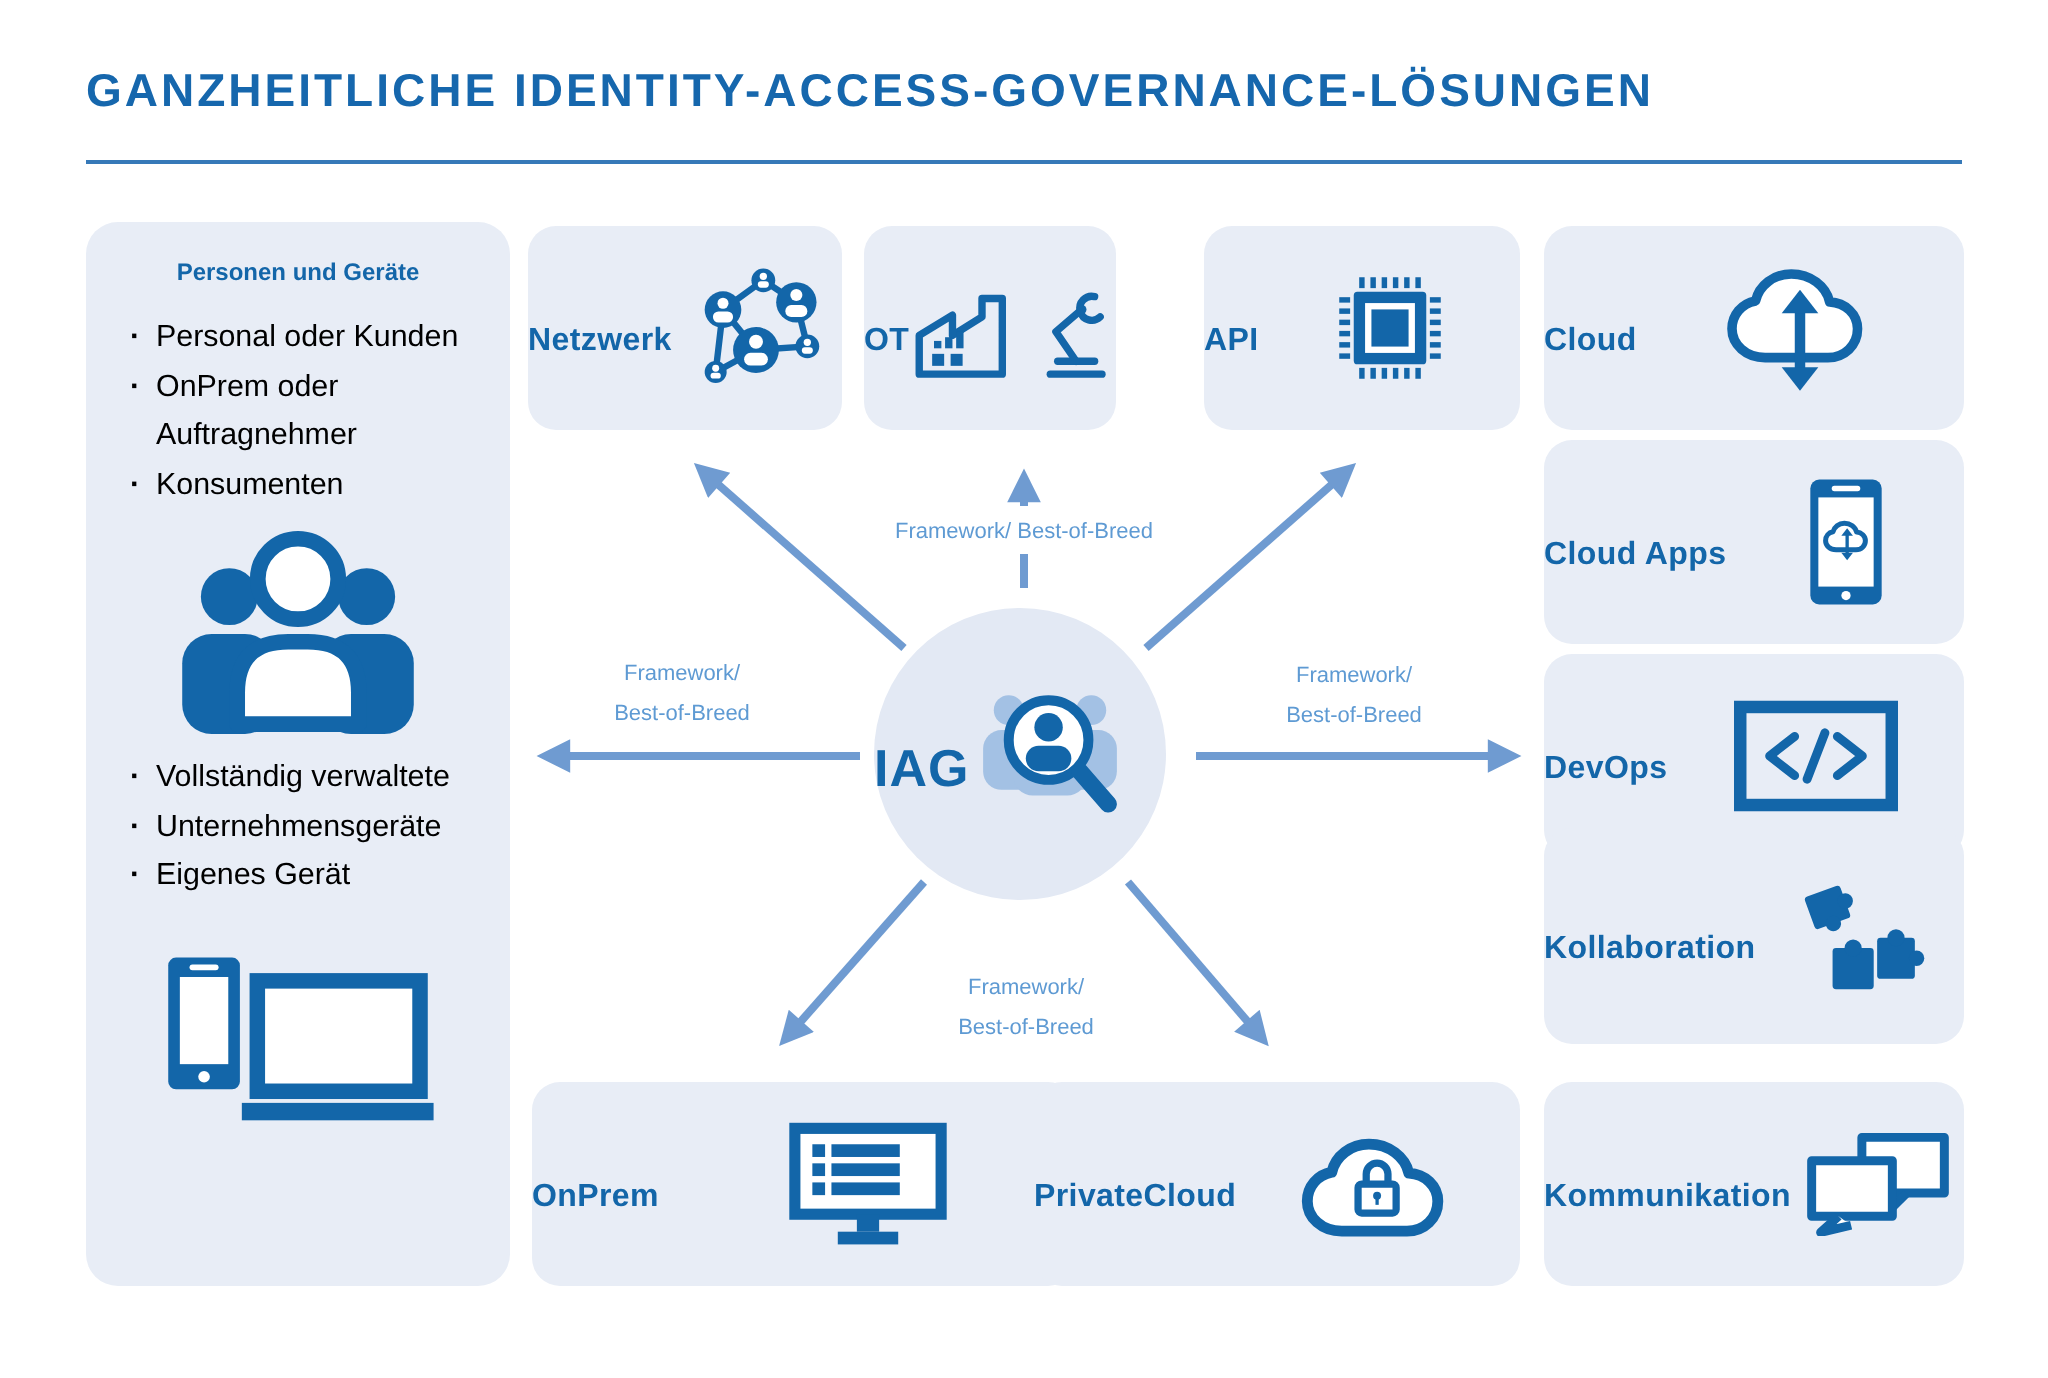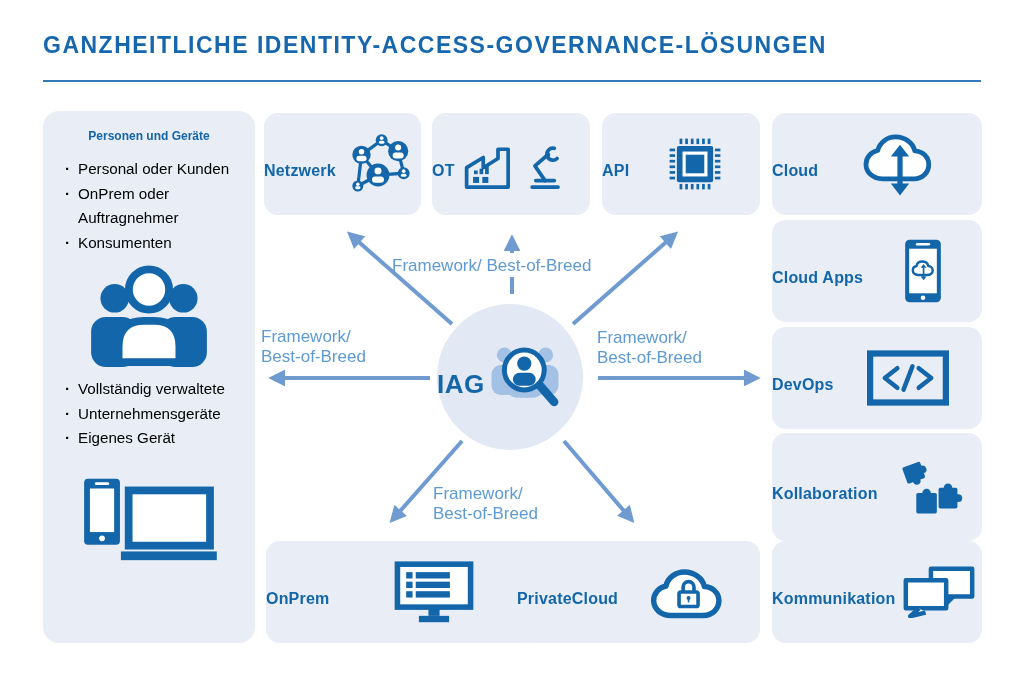--- a/index.html
+++ b/index.html
@@ -27,21 +27,21 @@
   .icwrap.people{margin-top:8px;}
   .icwrap.devices{margin-top:22px;}
   .panel ul.second{margin-top:10px;}
 
   .iag{position:absolute;left:437px;top:304px;width:146px;height:146px;border-radius:50%;
        background:#e3e9f4;display:flex;flex-direction:row;align-items:center;}
   .iag .t{font-weight:bold;font-size:26px;color:#1366a9;margin-top:15px;letter-spacing:.5px;}
 
   .arrows{position:absolute;left:0;top:0;pointer-events:none;}
 
-  .lbl{position:absolute;color:#5e9ad3;font-size:17px;line-height:20px;}
+  .lbl{position:absolute;color:#5e9ad3;font-size:11px;line-height:20px;text-align:center;}
 </style>
 </head>
 <body>
 
 <div class="canvas">
 
   <div class="title">GANZHEITLICHE IDENTITY-ACCESS-GOVERNANCE-LÖSUNGEN</div>
   <div class="rule"></div>
 
   <div class="panel">
@@ -104,21 +104,21 @@
             <rect x="43" y="10.5" width="6" height="3.5" rx="1.7"></rect>
           <circle cx="70" cy="43.8" r="2"></circle>
             <rect x="67" y="46.5" width="6" height="3.5" rx="1.7"></rect>
           <circle cx="20" cy="58" r="1.9"></circle>
             <rect x="17.2" y="60.4" width="5.6" height="3.2" rx="1.6"></rect>
         </g>
       </svg>
     </div>
   </div>
 
-  <div class="box" style="left:432px;top:113px;width:158px;height:102px">
+  <div class="box" style="left:432px;top:113px;width:126px;height:102px">
     <div class="hdr">OT</div>
     <div class="ic">
       <svg width="120" height="54" viewBox="0 0 130 58">
         <path d="M5,54 V33 L23,22 V33 L39,23 V13 h11 V54 Z" fill="none" stroke="#1366a9" stroke-width="4" stroke-linejoin="round"></path>
         <g fill="#1366a9">
           <rect x="12" y="43" width="6.5" height="6.5"></rect>
             <rect x="22" y="43" width="6.5" height="6.5"></rect>
           <rect x="13" y="36" width="4" height="4"></rect>
             <rect x="19" y="34" width="4" height="6"></rect>
             <rect x="25" y="31" width="4" height="9"></rect>
@@ -211,21 +211,21 @@
         <rect x="3.5" y="3.5" width="85" height="55" fill="none" stroke="#1366a9" stroke-width="7"></rect>
         <g stroke="#1366a9" stroke-width="5" fill="none" stroke-linecap="round" stroke-linejoin="round">
           <polyline points="34,20 20,31 34,42"></polyline>
           <polyline points="58,20 72,31 58,42"></polyline>
           <line x1="41" y1="44" x2="51" y2="18"></line>
         </g>
       </svg>
     </div>
   </div>
 
-  <div class="box" style="left:772px;top:433px;width:210px;height:108px">
+  <div class="box" style="left:772px;top:414px;width:210px;height:108px">
     <div class="hdr">Kollaboration</div>
     <div class="ic">
       <svg width="70" height="60" viewBox="0 0 80 70">
         <g fill="#1366a9">
           <g transform="rotate(-20 22 18)">
             <rect x="10" y="8" width="22" height="20" rx="2"></rect>
             <circle cx="32" cy="18" r="4.5"></circle>
             <circle cx="21" cy="28" r="4.5"></circle>
           </g>
           <rect x="24" y="42" width="24" height="24" rx="2"></rect>

